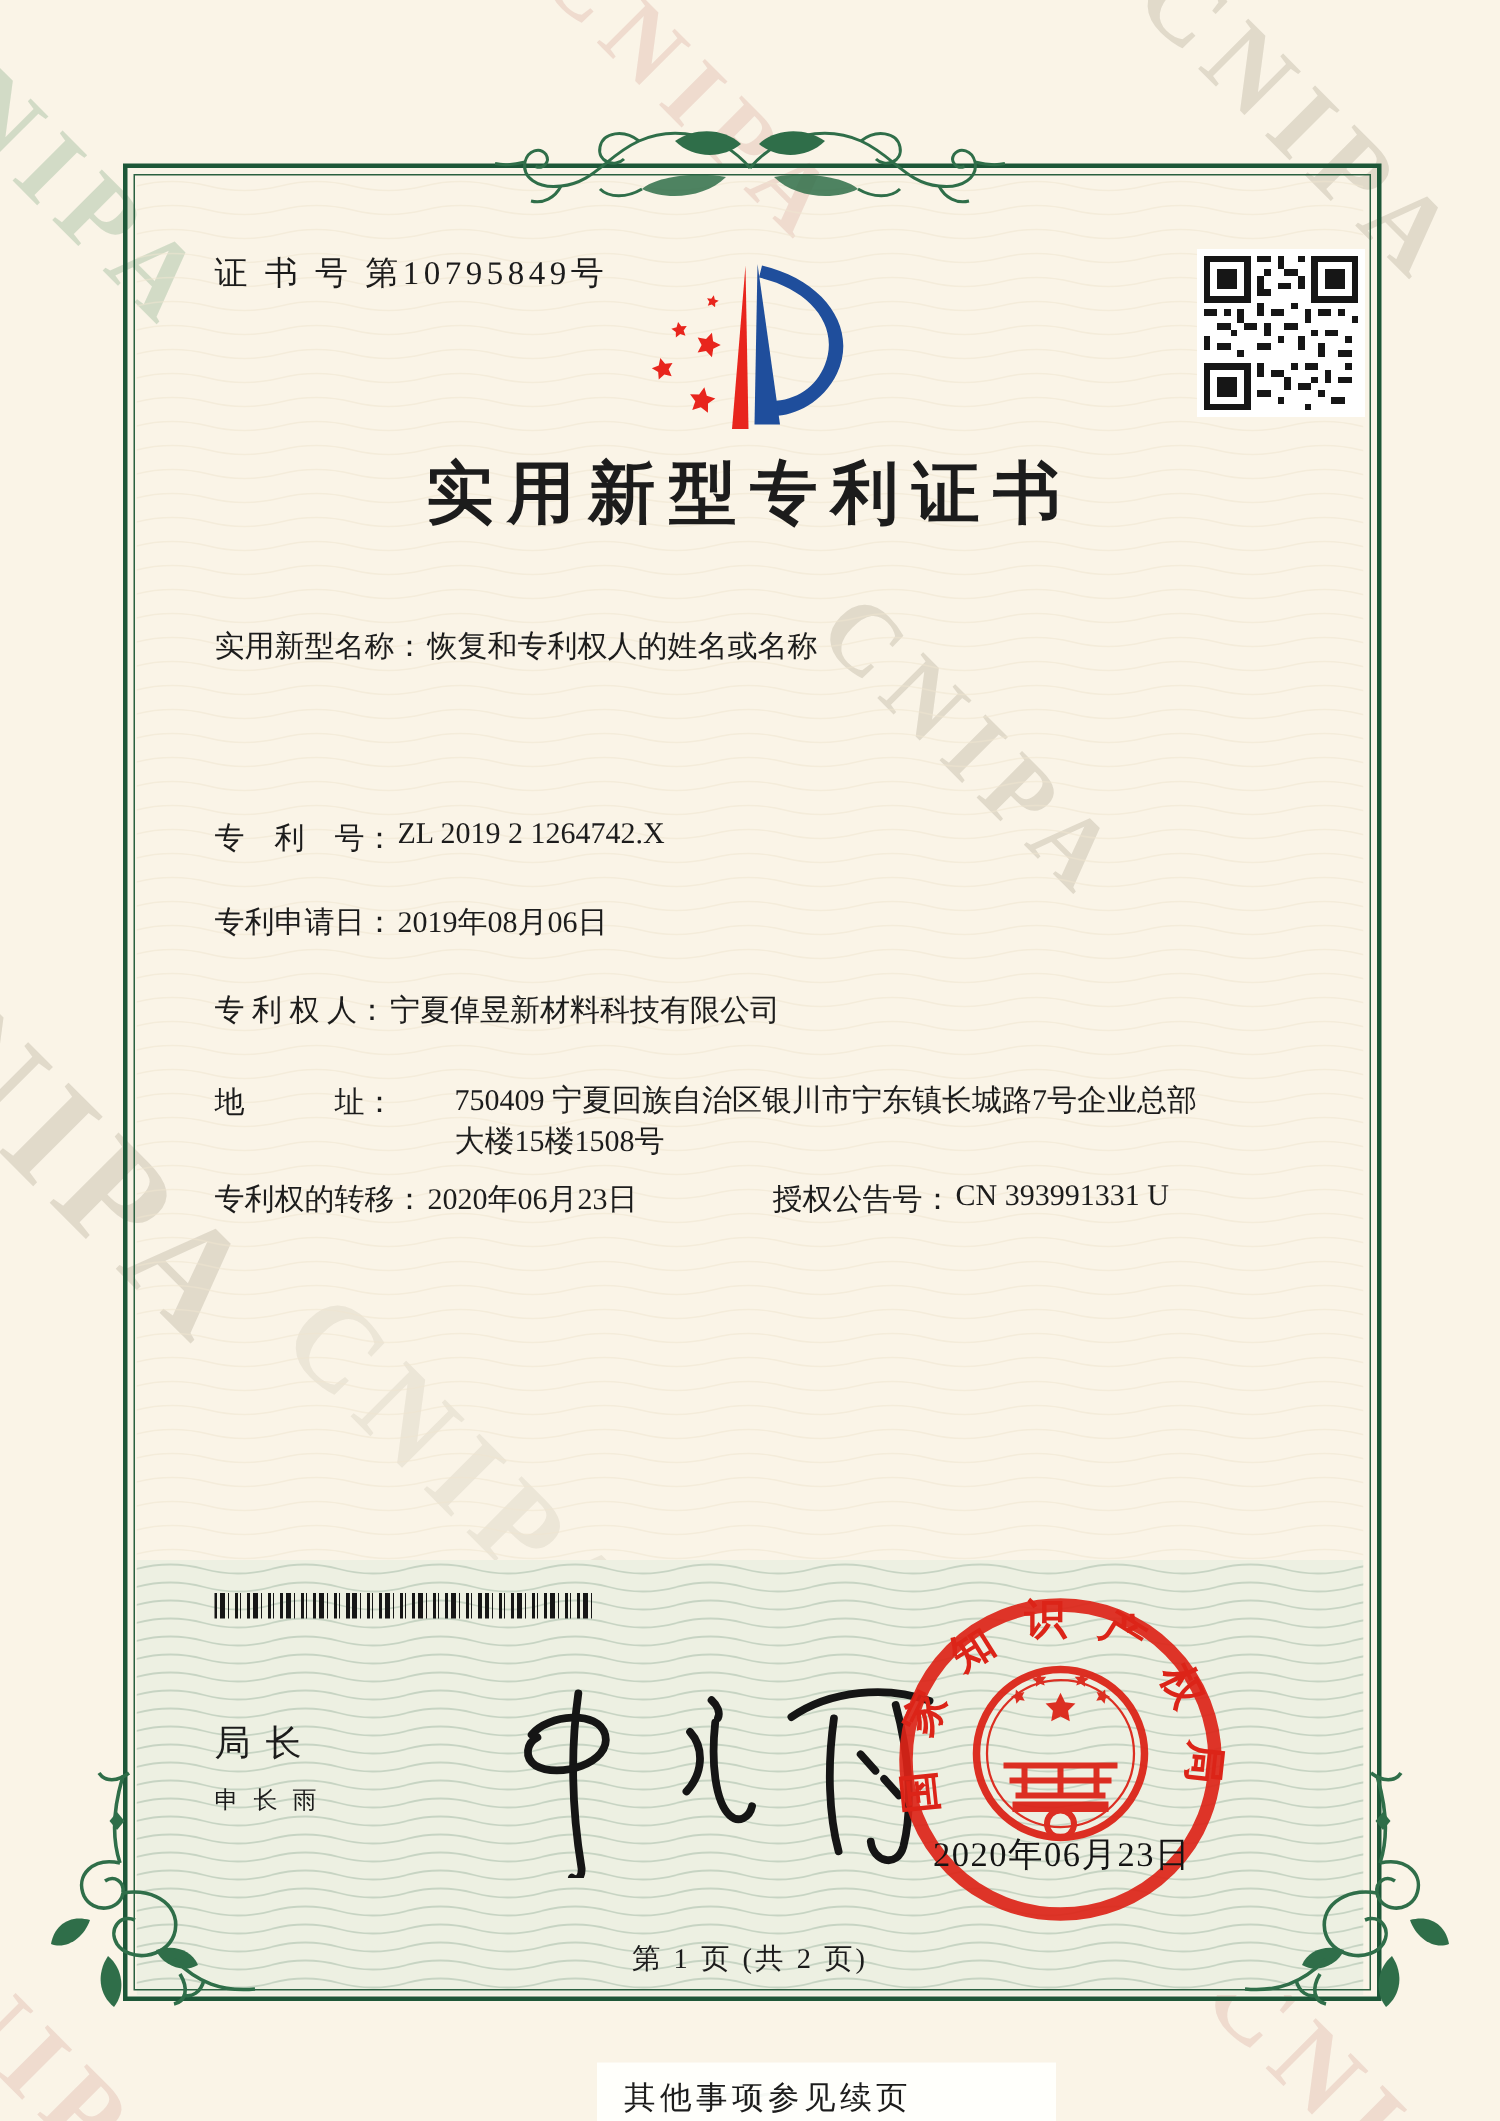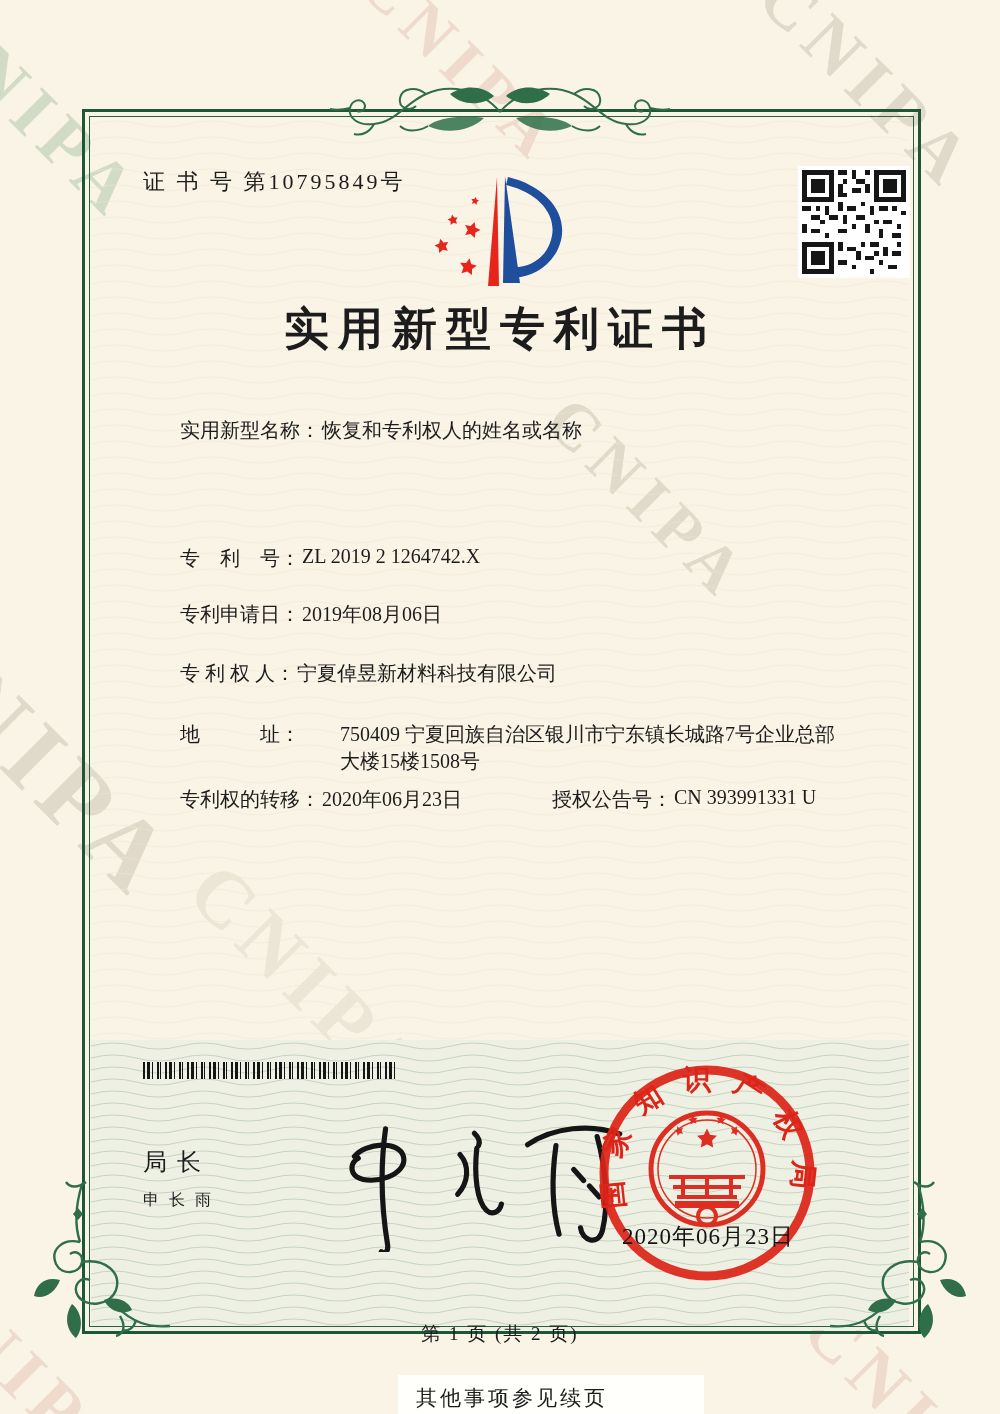--- a/index.html
+++ b/index.html
@@ -24,21 +24,21 @@
       border:1px solid #2a6040;}
   .ornament{position:absolute;z-index:4;pointer-events:none;}
   
   .cert-no{position:absolute;left:143px;top:167px;font-size:22px;letter-spacing:3px;z-index:5;}
   .logo{position:absolute;left:420px;top:171px;width:160px;height:124px;z-index:5;}
   .qr{position:absolute;left:797px;top:166px;width:114px;height:112px;z-index:5;}
   .title{position:absolute;left:0;right:0;top:299px;text-align:center;
       font-size:45px;font-weight:600;letter-spacing:9px;z-index:5;}
   
   .row{position:absolute;left:143px;font-size:20px;z-index:5;white-space:nowrap;}
-  .row .label{display:inline-block;vertical-align:top;margin-left:37px;}
+  .row .label{display:inline-block;vertical-align:top;}
   .row .value{display:inline-block;vertical-align:top;margin-left:2px;}
   .row .value.multiline{white-space:pre-line;line-height:27px;max-width:640px;margin-left:40px;}
   .row .second{position:absolute;left:372px;top:0;white-space:nowrap;}
   
   .body-text{position:absolute;left:130px;top:826px;width:744px;z-index:5;
       font-size:20px;line-height:28.8px;text-align:justify;}
   .body-text p{margin:0;text-indent:2em;}
   
   .barcode{position:absolute;left:143px;top:1062px;width:253px;height:17px;z-index:5;
       background:repeating-linear-gradient(90deg,
@@ -49,21 +49,21 @@
         #161616 17px 18px,transparent 18px 22px);}
   .director-title{position:absolute;left:143px;top:1146px;font-size:24px;letter-spacing:10px;
       font-family:"Liberation Sans","DejaVu Sans",sans-serif;z-index:5;}
   .director-name{position:absolute;left:143px;top:1190px;font-size:16px;letter-spacing:10px;
       font-family:"Liberation Sans","DejaVu Sans",sans-serif;z-index:5;}
   .signature{position:absolute;left:310px;top:1120px;width:340px;height:132px;z-index:5;}
   .seal{position:absolute;left:595px;top:1061px;width:224px;height:224px;z-index:5;}
   .seal-date{position:absolute;left:622px;top:1221px;font-size:23px;letter-spacing:1px;
       color:#141414;z-index:6;white-space:nowrap;}
   .page-num{position:absolute;left:380px;top:1293px;width:240px;text-align:center;
-      font-size:19px;letter-spacing:2px;z-index:5;margin-top:28px;}
+      font-size:19px;letter-spacing:2px;z-index:5;}
   .footer-box{position:absolute;left:398px;top:1340px;width:306px;height:44px;
       background:rgba(255,255,252,.96);z-index:5;margin-top:35px;}
   .footer-note{padding:9px 0 0 18px;font-size:21px;letter-spacing:3px;}
 </style>
 </head>
 <body>
 
 <div class="page">
 
   <span class="wm green" style="left:-35px;top:-15px;font-size:72px">CNIPA</span>

